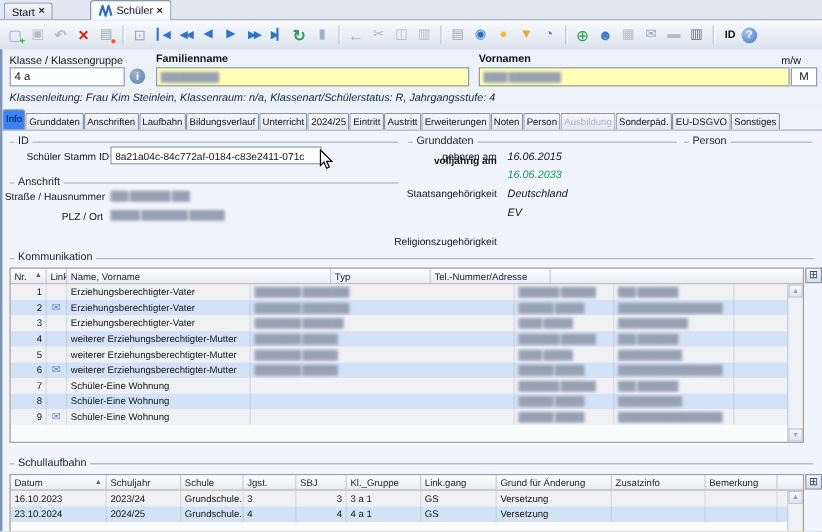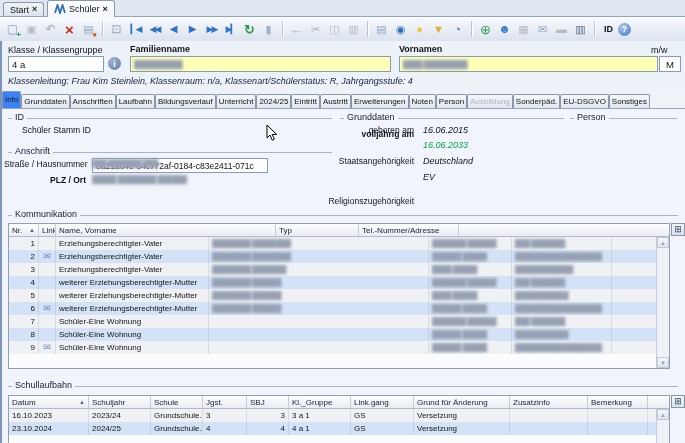--- a/index.html
+++ b/index.html
@@ -4,21 +4,21 @@
 <style>
   html,body{margin:0;padding:0;background:#cfd6e2;}
   #app{position:relative;width:685px;height:443px;overflow:hidden;background:#eef2f9;
        font-family:"Liberation Sans",sans-serif;color:#101418;}
 
   
   .doctabs{position:absolute;top:0;left:0;right:0;height:16px;background:#e2e8f1;border-bottom:1px solid #98a4b8;}
   .dtab{position:absolute;display:flex;align-items:center;gap:3px;font-size:9px;padding:0 6px;
         border:1px solid #8a96aa;border-bottom:none;border-radius:3px 3px 0 0;
         background:linear-gradient(#f1f4f9,#dde3ed);top:2px;height:13px;}
-  .dtab.active{top:0;height:16px;background:linear-gradient(#ffffff,#f3f6fb);z-index:2;}
+  .dtab.active{top:0;height:16px;background:linear-gradient(#ffffff,#f3f6fb);z-index:2;margin-left:28px;}
   .dtab .x{font-weight:bold;font-size:9px;color:#222;line-height:1;}
 
   
   .toolbar{position:absolute;top:17px;left:0;right:0;height:24px;display:flex;align-items:center;
            padding-left:3px;background:linear-gradient(#f8fafd,#dce3ee);border-bottom:1px solid #b4bfd0;}
   .tbwrap{display:flex;align-items:center;}
   .tbbtn{width:19px;height:19px;display:inline-flex;align-items:center;justify-content:center;
          position:relative;border-radius:2px;}
   .tbbtn .glyph{line-height:1;}
   .tbbtn .badge{position:absolute;right:1px;bottom:0;font-size:8px;font-weight:bold;line-height:1;}
@@ -253,21 +253,21 @@
       <span class="ptab">EU-DSGVO</span>
       <span class="ptab">Sonstiges</span>
     </div>
 
   <div class="content">
 
     <div class="gline" style="left:6px;top:9px;width:324px;">
       <span class="glabel">ID</span>
     </div>
     <span class="clabel" style="left:20px;top:16px;">Schüler Stamm ID</span>
-    <input class="finput" style="left: 90px; top: 13px; width: 176px; height: 15px; font-size: 8.5px; background: rgb(253, 253, 254); margin-top: 36px;" readonly="" value="8a21a04c-84c772af-0184-c83e2411-071c">
+    <input class="finput" style="left: 90px; top: 13px; width: 176px; height: 15px; font-size: 8.5px; background: rgb(253, 253, 254);" readonly="" value="8a21a04c-84c772af-0184-c83e2411-071c">
 
     <div class="gline" style="left:338px;top:9px;width:224px;">
       <span class="glabel">Grunddaten</span>
     </div>
     <span class="clabel r" style="left:300px;top:16px;width:112px;">geboren am</span>
     <span class="cvalue" style="left: 421px; top: 16px; color: rgb(16, 20, 24);">16.06.2015</span>
     <span class="clabel r" style="left:300px;top:20px;width:112px;font-weight:bold;">volljährig am</span>
     <span class="cvalue" style="left: 421px; top: 31px; color: rgb(0, 166, 81);">16.06.2033</span>
     <span class="clabel r" style="left:300px;top:47px;width:112px;">Staatsangehörigkeit</span>
     <span class="cvalue" style="left: 421px; top: 47px; color: rgb(16, 20, 24);">Deutschland</span>
@@ -276,21 +276,21 @@
 
     <div class="gline" style="left:568px;top:9px;width:107px;">
       <span class="glabel">Person</span>
     </div>
 
     <div class="gline" style="left:6px;top:43px;width:324px;">
       <span class="glabel">Anschrift</span>
     </div>
     <span class="clabel r" style="left:2px;top:50px;width:82px;">Straße / Hausnummer</span>
     <span class="redact" style="position:absolute;left:90px;top:50px;">███ ███████ ███</span>
-    <span class="clabel r" style="left:2px;top:66px;width:82px;font-weight:bold;">PLZ / Ort</span>
+    <span class="clabel r" style="left:2px;top:66px;width:82px;">PLZ / Ort</span>
     <span class="redact" style="position:absolute;left:90px;top:66px;">█████ ████████ ██████</span>
 
     <div class="gline" style="left:6px;top:106px;width:670px;">
       <span class="glabel">Kommunikation</span>
     </div>
     <div class="tbl" style="left:6px;top:114px;width:662px;height:146px;">
       <div class="thead" id="khead">
           <span class="th kc0">
             <span>Nr.</span>
             <span class="sort">▲</span>

